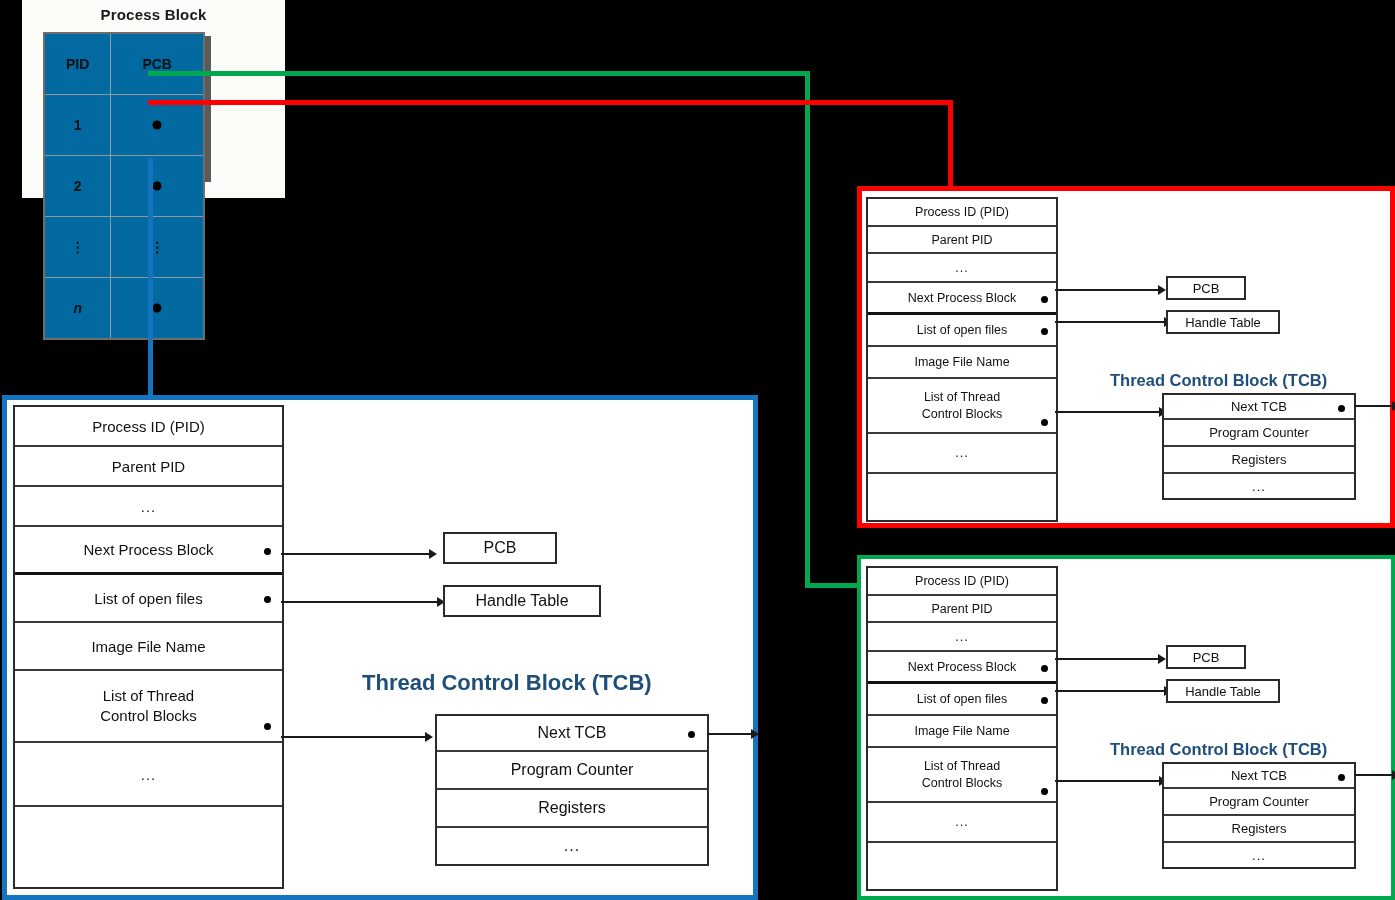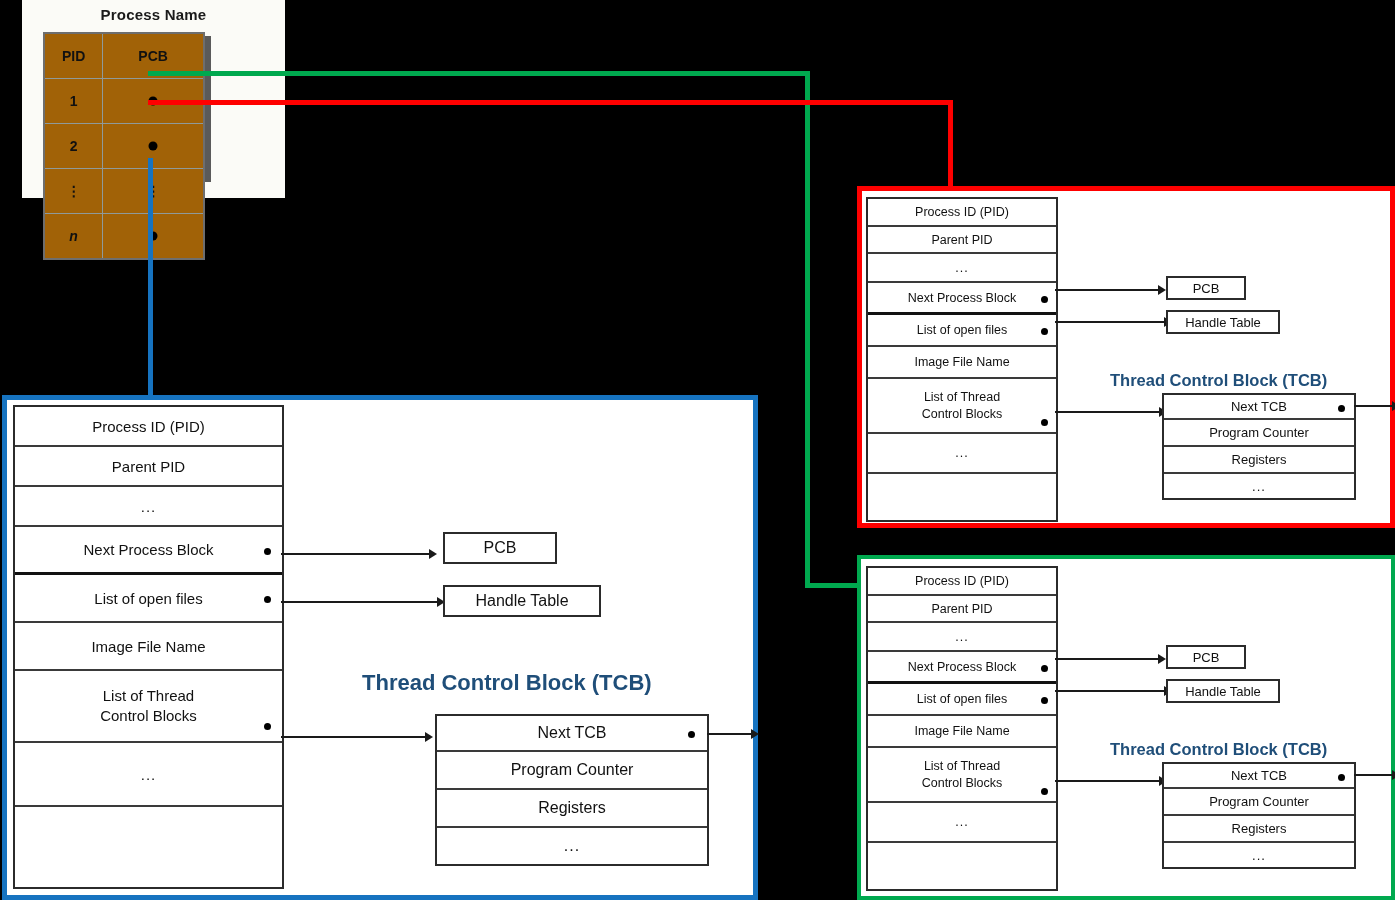--- a/index.html
+++ b/index.html
@@ -6,22 +6,22 @@
   #canvas{position:relative;width:1395px;height:900px;background:#000;overflow:hidden;
           font-family:"Liberation Sans",sans-serif;}
 
   
   .pt-panel{position:absolute;left:22px;top:0;width:263px;height:198px;background:#fbfbf7;}
   .pt-title{position:absolute;left:22px;top:6px;width:263px;text-align:center;
             font-size:15px;font-weight:bold;color:#1a1a1a;letter-spacing:.2px;}
   .pt-shadow{position:absolute;left:47px;top:36px;width:164px;height:146px;background:#5a5a5a;}
   .pt-table{position:absolute;left:43px;top:32px;width:162px;height:144px;
             border:2px solid #6e6e6e;border-collapse:collapse;background:#c9f6f6;}
-  .pt-table td{border:1px solid #8f9a9a;background:#a16207;text-align:center;
-               font-size:14px;font-weight:bold;color:#111;height:28px;padding:8px;position:relative;}
+  .pt-table td{border:1px solid #8f9a9a;background:#0369a1;text-align:center;
+               font-size:14px;font-weight:bold;color:#111;height:28px;padding:16px;position:relative;}
   .pt-col-pid{width:50px;}
   .pt-col-pcb{width:110px;}
   .vdots{font-size:13px;line-height:10px;letter-spacing:0;}
   .ptdot{position:absolute;width:9px;height:9px;border-radius:50%;background:#000;
          left:50%;top:50%;transform:translate(-50%,-50%);}
 
   
   .ln{position:absolute;}
   .ln.h{height:5px;}
   .ln.v{width:5px;}
@@ -57,21 +57,21 @@
   .arrhead{position:absolute;width:0;height:0;border-top:5px solid transparent;
            border-bottom:5px solid transparent;border-left:8px solid #1a1a1a;}
   .ellipsis{letter-spacing:1px;}
 </style>
 </head>
 <body>
 
 <div id="canvas">
 
   <div class="pt-panel"></div>
-  <div class="pt-title">Process Name</div>
+  <div class="pt-title">Process Block</div>
   <div class="pt-shadow"></div>
   <table class="pt-table">
     <tbody>
         <tr>
       <td class="pt-col-pid">PID</td>
       <td class="pt-col-pcb">PCB</td>
     </tr>
     <tr>
       <td>1</td>
       <td>

